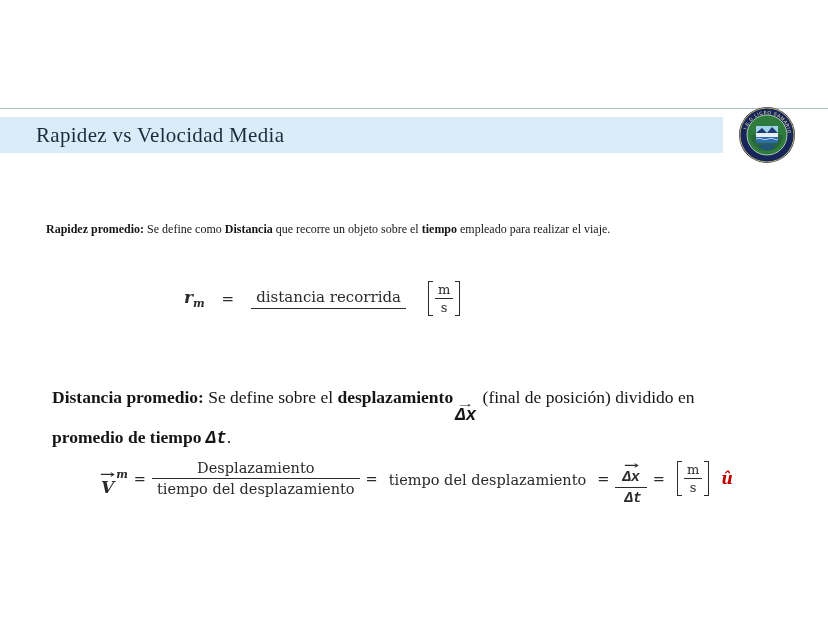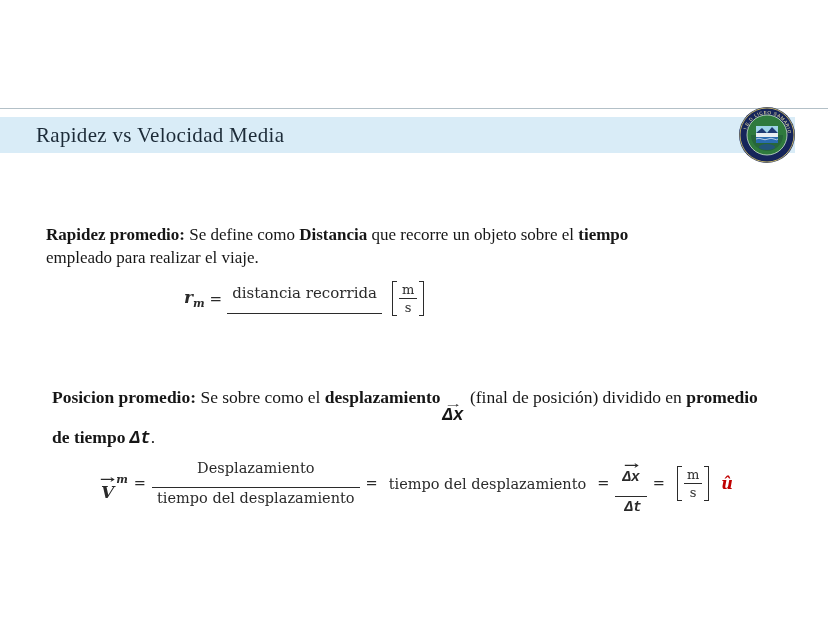--- a/index.html
+++ b/index.html
@@ -5,46 +5,46 @@
   html,body{margin:0;padding:0;}
   body{
     width:828px;height:640px;background:#ffffff;position:relative;overflow:hidden;
     font-family:"Liberation Serif",serif;color:#1b1b1b;
   }
   .slide{position:absolute;inset:0;}
 
   
   .hairline{position:absolute;left:0;top:108px;width:828px;height:1px;background:#b3c0c7;}
   .titlebar{
-    position:absolute;left:0;top:117px;width:795px;height:36px;
+    position:absolute;left:0;top:117px;width:723px;height:36px;
     background:#d9ecf7;display:flex;align-items:center;
   }
   .slide-title{
     margin-left:36px;font-size:21px;color:#1c2b38;letter-spacing:.3px;
     font-family:"Liberation Serif",serif;
   }
   .logo{position:absolute;left:738px;top:106px;width:58px;height:58px;}
 
   
-  .para{position:absolute;font-size:17px;line-height:23px;color:#161616;}
+  .para{position:absolute;font-size:12px;line-height:23px;color:#161616;}
   #para1{left:46px;top:206px;width:606px;}
   #para2{left:52px;top:366px;width:716px;font-size:17.5px;line-height:26px;}
   .b{font-weight:bold;}
   .bi{font-weight:bold;font-style:italic;font-family:Liberation Mono, monospace;text-align:right;}
 
   
   .formula{
     position:absolute;display:flex;align-items:center;
     font-family:"DejaVu Serif",serif;color:#2a2a2a;font-size:15px;
   }
-  #formula1{left:184px;top:281px;gap:4px;}
+  #formula1{left:184px;top:281px;gap:16px;}
   #formula2{left:99px;top:452px;gap:5px;font-size:14.5px;}
 
   .frac{display:inline-flex;flex-direction:column;text-align:center;}
-  .frac .num{padding:0 5px 11px;border-bottom:1.5px solid #2b2b2b;}
+  .frac .num{padding:0 5px 2px;border-bottom:1.5px solid #2b2b2b;}
   .frac .den{padding:2px 5px 0;}
 
   .sym{font-weight:bold;font-style:italic;font-size:17px;}
   .sym-sub{font-weight:bold;font-style:italic;font-size:11px;vertical-align:-4px;}
   .eq{padding:0 1px;}
 
   
   .vec{display:inline-flex;flex-direction:column;align-items:center;line-height:1;vertical-align:-4px;margin:0 2px;}
   .vec .vec-arrow{
     font-size:11px;line-height:6px;height:7px;display:inline-block;
@@ -104,21 +104,21 @@
     <span class="unit">
       <span class="bl"></span>
       <span class="ufrac">
         <span class="num">m</span>
         <span class="den">s</span>
       </span>
       <span class="br"></span>
     </span>
   </div>
 
-  <p class="para" id="para2"><span class="b">Posicion promedio:</span><span> Se sobre como el </span><span class="b">desplazamiento</span><span class="vec">
+  <p class="para" id="para2"><span class="b">Distancia promedio:</span><span> Se define sobre el </span><span class="b">desplazamiento</span><span class="vec">
         <span class="vec-arrow">→</span>
         <span class="vec-body bi">Δx</span>
       </span><span> (final de posición) dividido en </span><span class="b">promedio de tiempo </span><span class="bi">Δt</span><span>.</span></p>
 
   <div class="formula" id="formula2">
     <span><span class="vec">
           <span class="vec-arrow">→</span>
           <span class="vec-body sym">V</span>
         </span><span class="sym-sub">m</span></span>
     <span class="eq">=</span>

